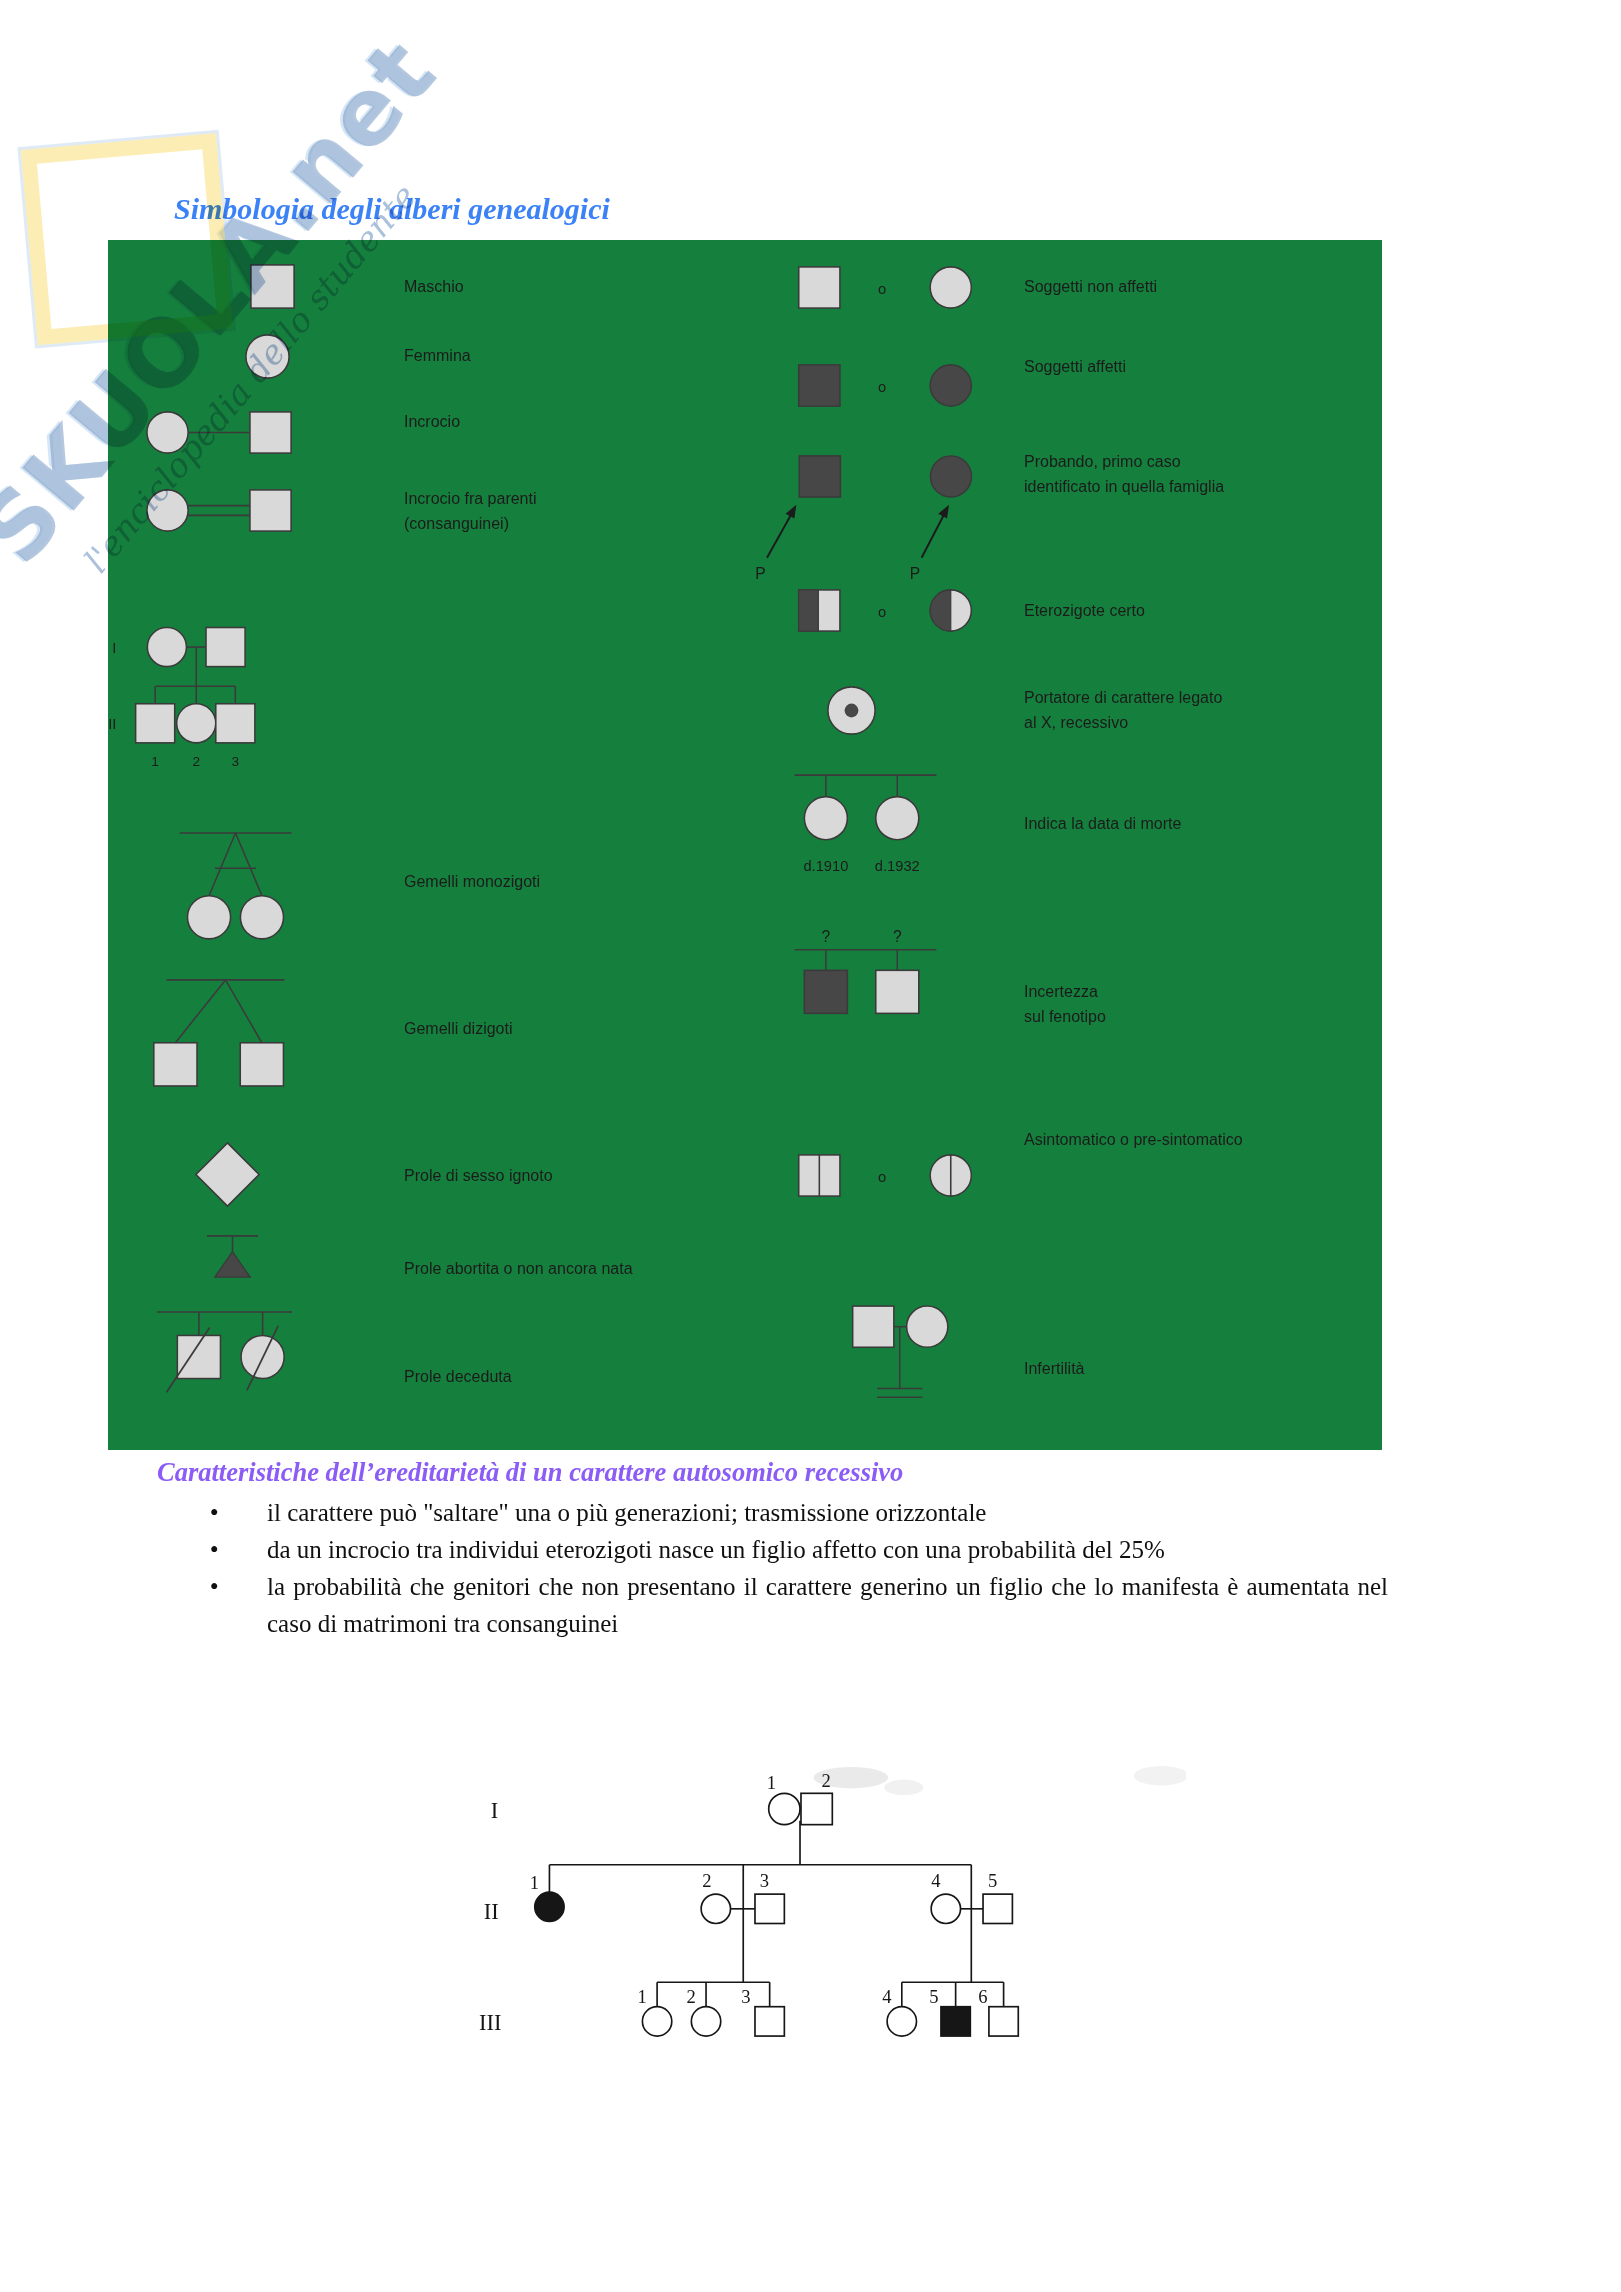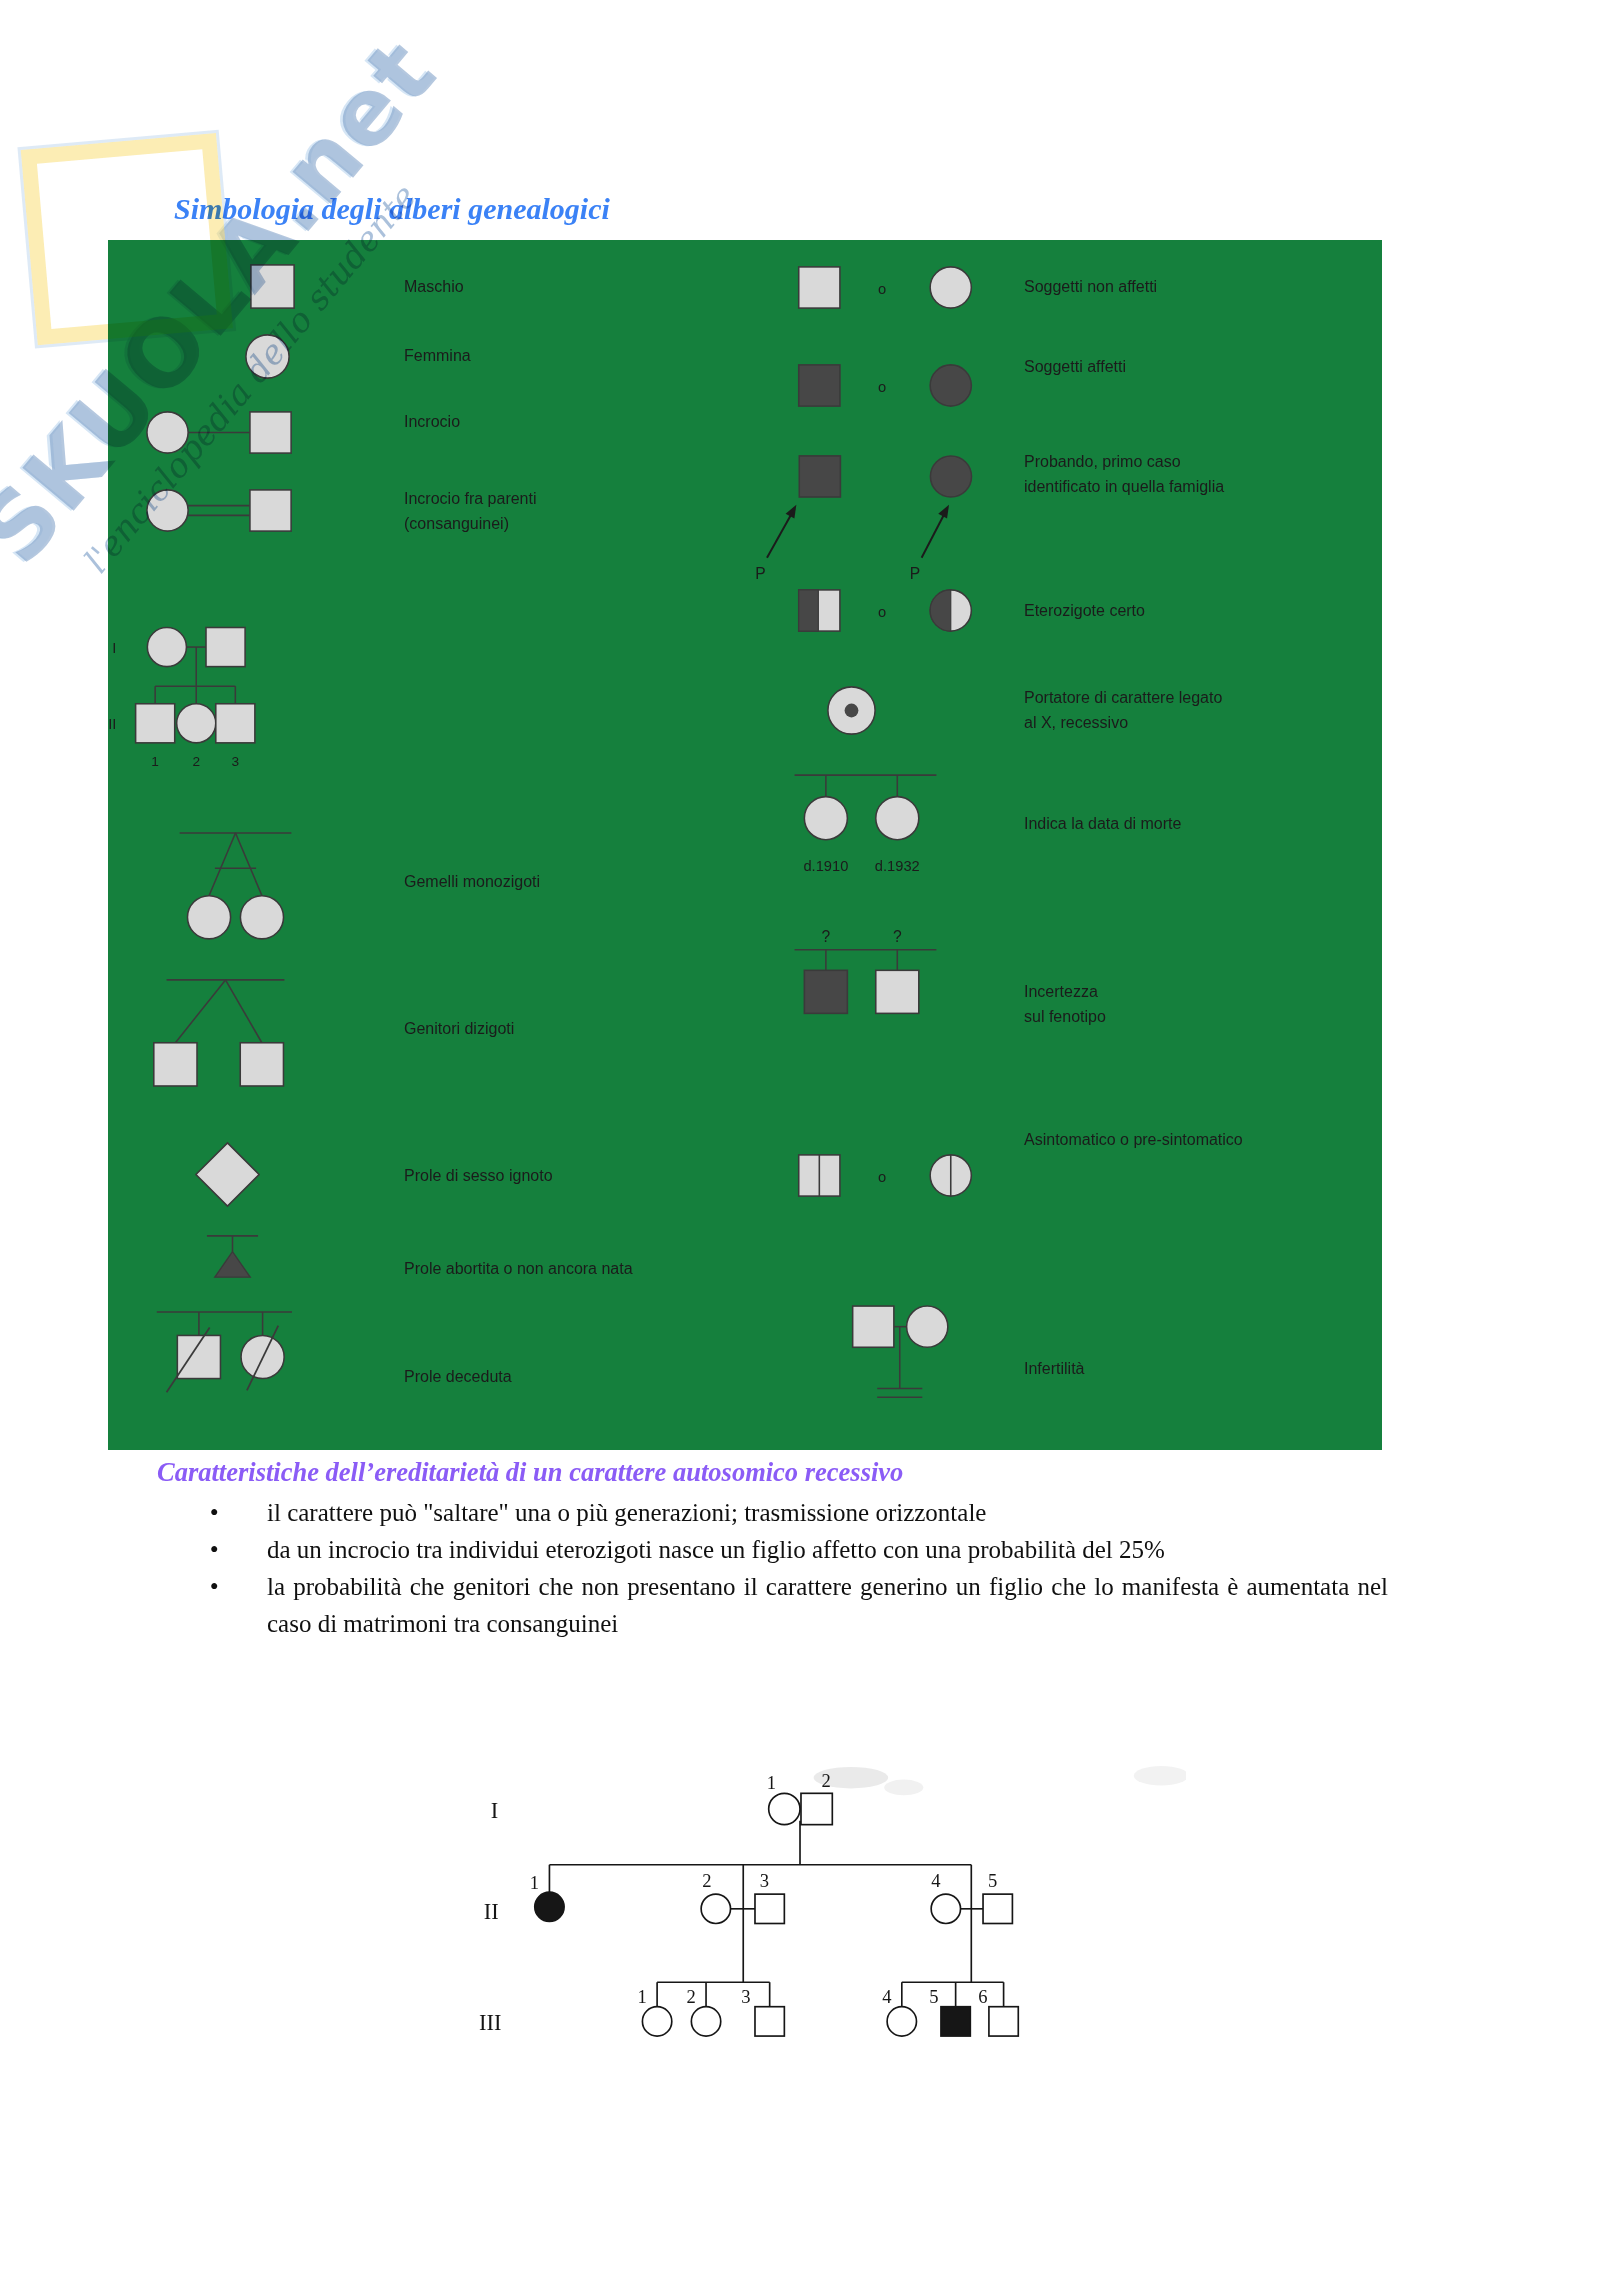--- a/index.html
+++ b/index.html
@@ -115,21 +115,21 @@
     </svg>
     <div class="lbl" style="left:296px;top:630px">Gemelli monozigoti</div>
 
     <svg class="sym" style="left:34px;top:728px" width="167" height="123" viewBox="0 0 170 125">
       <line x1="25" y1="12" x2="145" y2="12" stroke="#3a3a3a" stroke-width="1.6"></line>
       <line x1="85" y1="12" x2="34" y2="76" stroke="#3a3a3a" stroke-width="1.6"></line>
       <line x1="85" y1="12" x2="122" y2="76" stroke="#3a3a3a" stroke-width="1.6"></line>
       <rect x="12" y="76" width="44" height="44" fill="#d9d9d9" stroke="#3a3a3a" stroke-width="1.6"></rect>
       <rect x="100" y="76" width="44" height="44" fill="#d9d9d9" stroke="#3a3a3a" stroke-width="1.6"></rect>
     </svg>
-    <div class="lbl" style="left:296px;top:777px">Genitori dizigoti</div>
+    <div class="lbl" style="left:296px;top:777px">Gemelli dizigoti</div>
 
     <svg class="sym" style="left:83px;top:898px" width="73" height="73" viewBox="0 0 74 74">
       <polygon points="37,5 69,37 37,69 5,37" fill="#d9d9d9" stroke="#3a3a3a" stroke-width="1.6"></polygon>
     </svg>
     <div class="lbl" style="left:296px;top:924px">Prole di sesso ignoto</div>
 
     <svg class="sym" style="left:93px;top:990px" width="63" height="57" viewBox="0 0 64 58">
       <line x1="6" y1="6" x2="58" y2="6" stroke="#3a3a3a" stroke-width="1.6"></line>
       <line x1="32" y1="6" x2="32" y2="22" stroke="#3a3a3a" stroke-width="1.6"></line>
       <polygon points="32,22 14,48 50,48" fill="#474747" stroke="#3a3a3a" stroke-width="1.4"></polygon>

